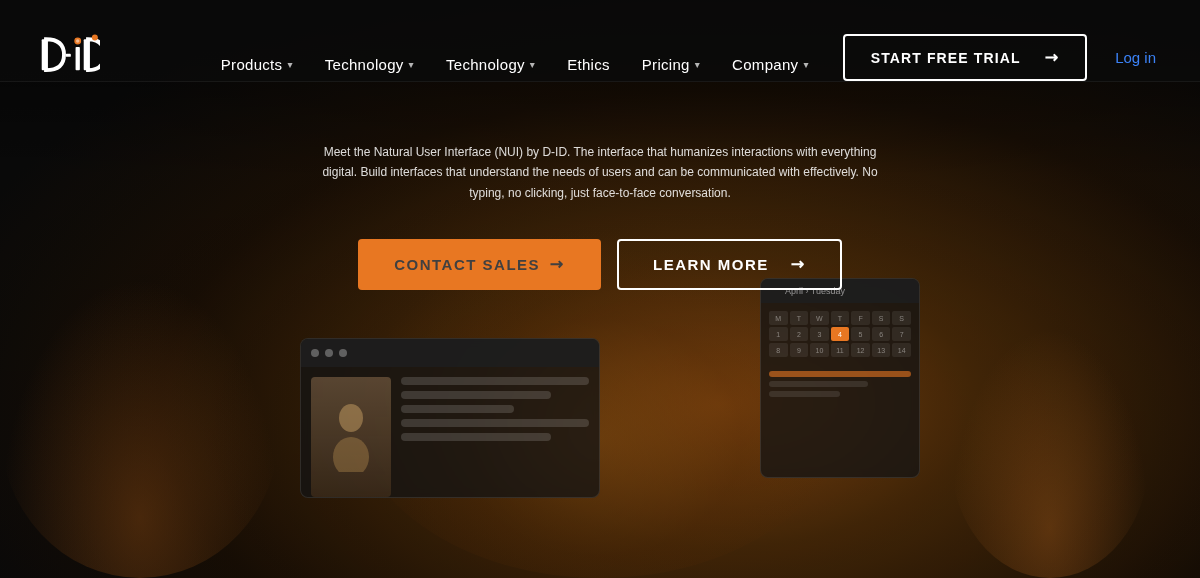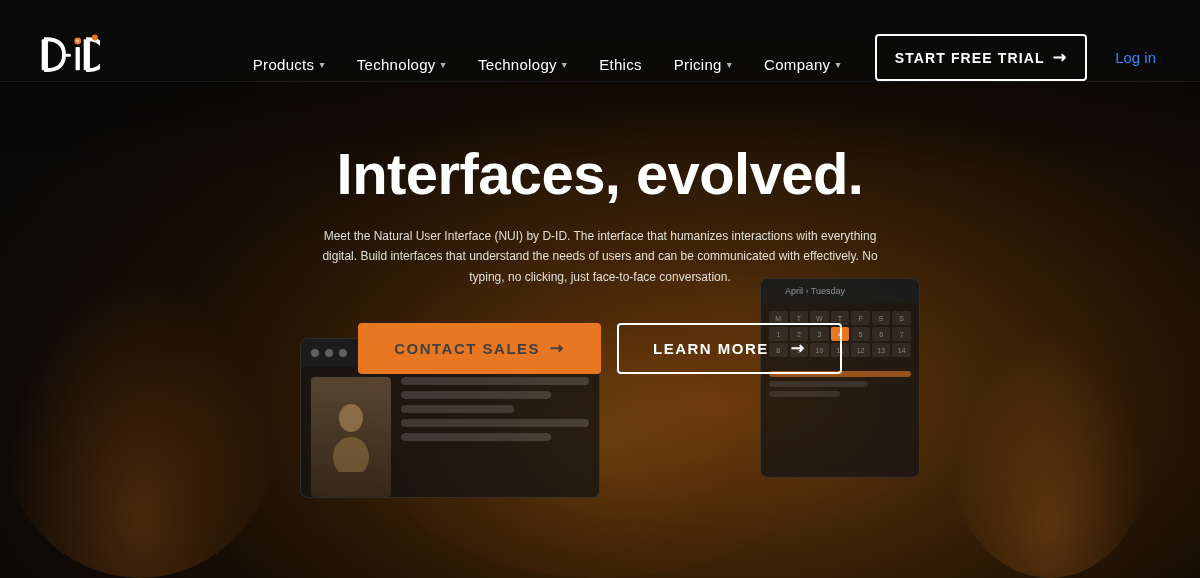--- a/index.html
+++ b/index.html
@@ -210,22 +210,22 @@
     .nav-cta {
       margin-left: 20px;
       display: flex;
       align-items: center;
       gap: 16px;
     }
 
     .btn-start-trial {
       display: flex;
       align-items: center;
-      gap: 8px;
-      padding: 12px 18px;
+      gap: 24px;
+      padding: 12px 26px;
       background: transparent;
       border: 2px solid #fff;
       border-radius: 4px;
       color: #fff;
       font-size: 14px;
       font-weight: 700;
       letter-spacing: 0.08em;
       cursor: pointer;
       white-space: nowrap;
       transition: all 0.2s;
@@ -444,21 +444,20 @@
       <span>START FREE TRIAL</span>
       <span class="arrow-icon">↗</span>
     </button>
     <button class="btn-login">
       <span>Log in</span>
     </button>
   </div>
 </nav>
 
 <section class="hero">
-  <h1 class="hero-title">Interfaces, evolved.</h1>
   <p class="hero-subtitle">Meet the Natural User Interface (NUI) by D-ID. The interface that humanizes interactions with everything digital. Build interfaces that understand the needs of users and can be communicated with effectively. No typing, no clicking, just face-to-face conversation.</p>
   <div class="hero-buttons">
     <button class="btn-contact">
       <span>CONTACT SALES</span>
       <span class="arrow-icon">↗</span>
     </button>
     <button class="btn-learn">
       <span>LEARN MORE</span>
       <span class="arrow-icon">↗</span>
     </button>

